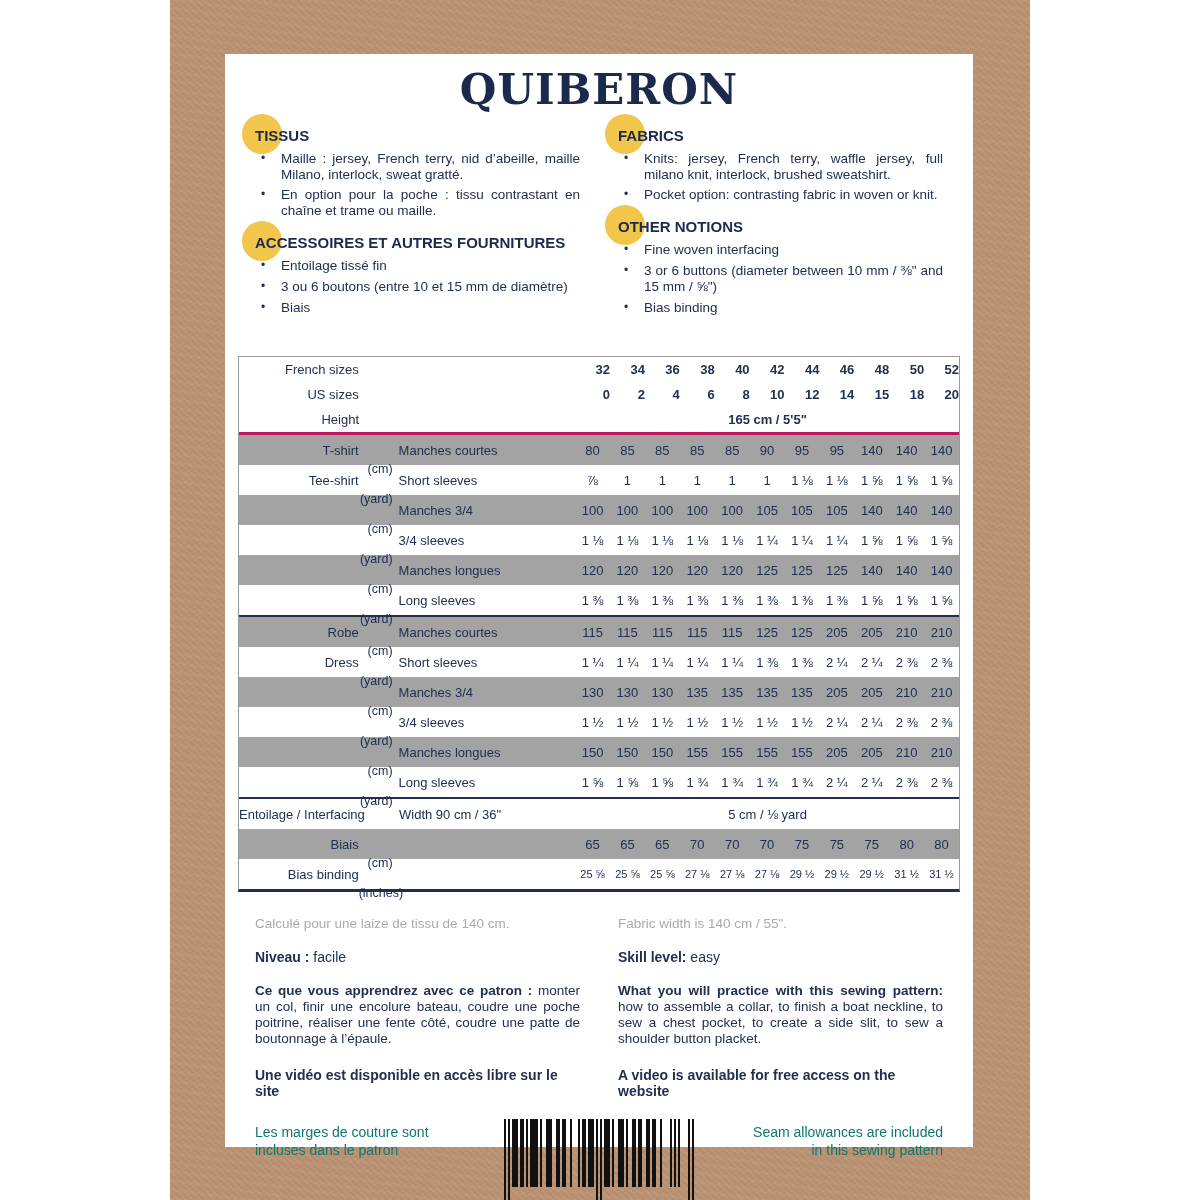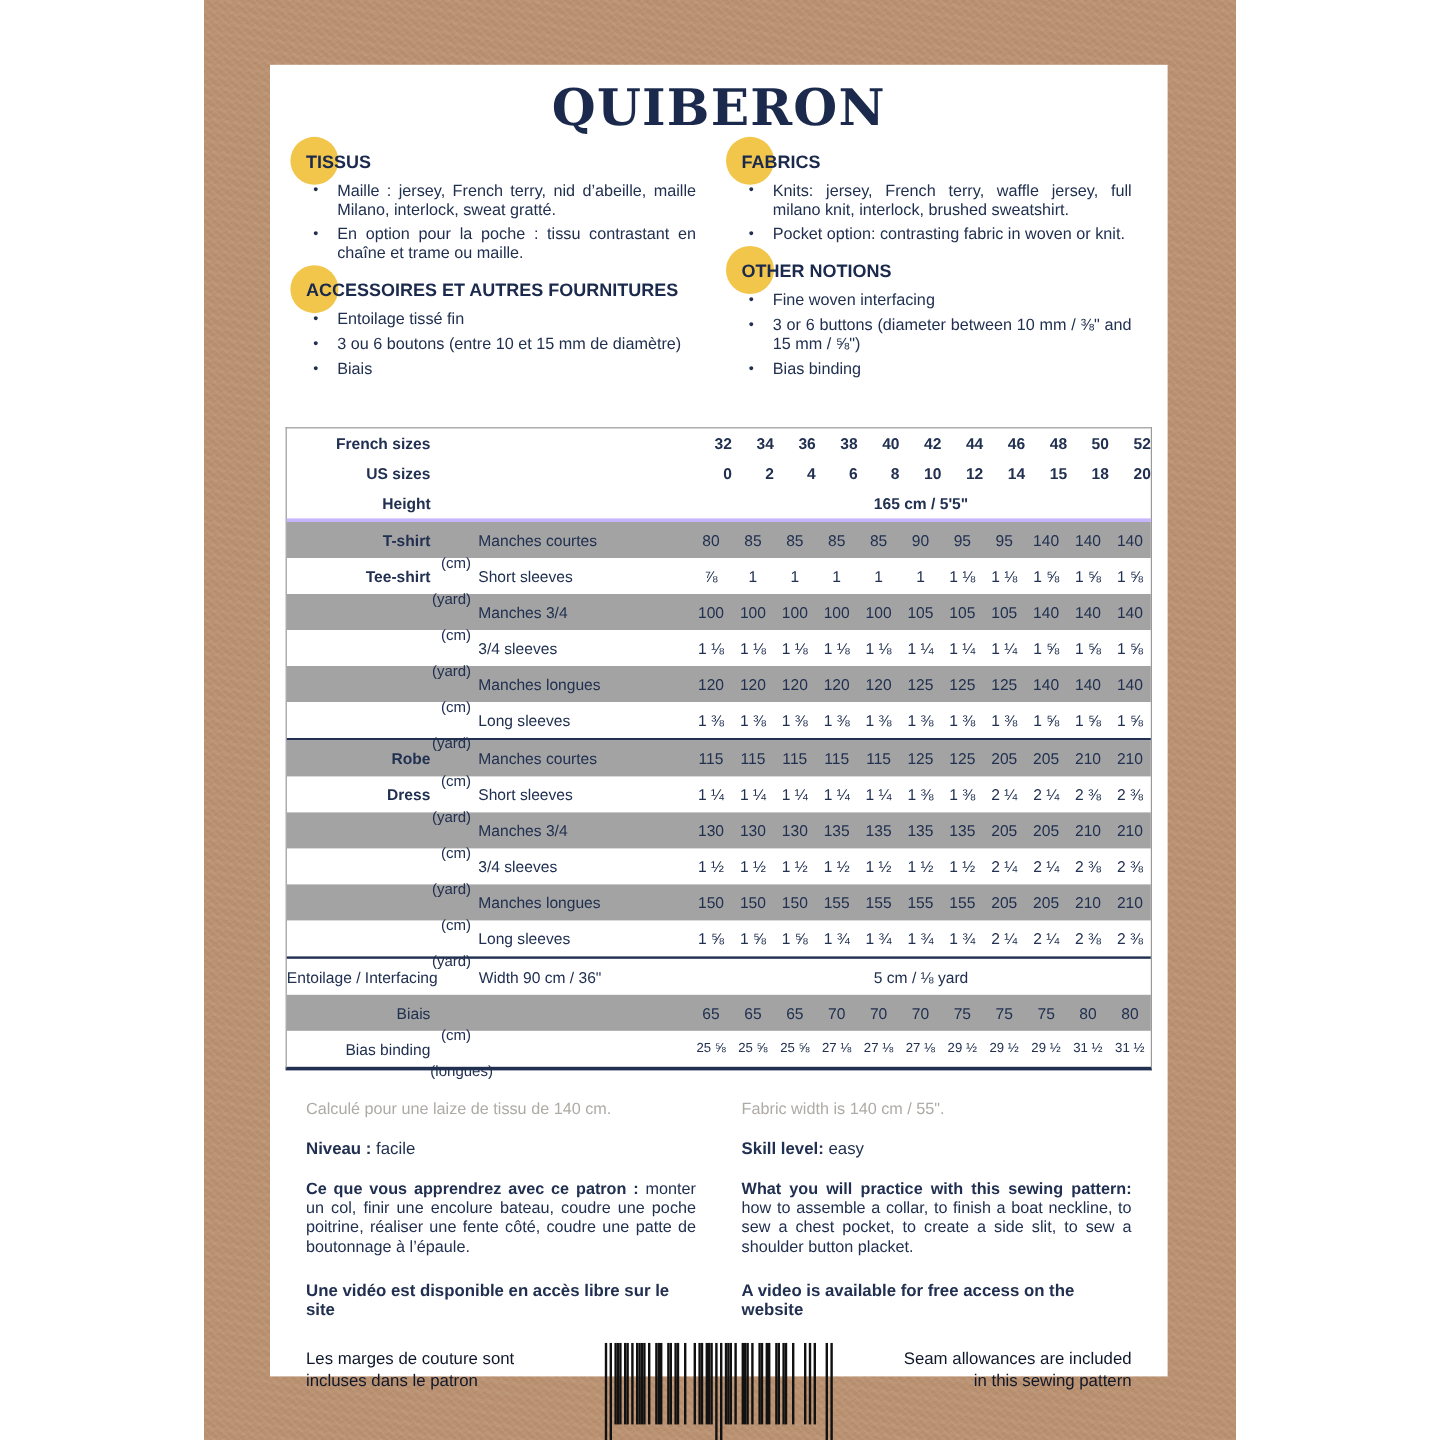--- a/index.html
+++ b/index.html
@@ -42,41 +42,41 @@
   ul.bullets li .bt{flex:1;text-align:justify;}
   
   .sizetable{
     margin:20px 13px 0 13px;width:722px;box-sizing:border-box;
     border:1px solid #9a9a9a;border-bottom:3px solid #213050;
     font-size:13px;
   }
   .trow{display:flex;align-items:center;}
   .trow.hrow{height:25px;}
   .trow.drow{height:30px;}
-  .c-lab{width:120px;text-align:right;font-weight:700;white-space:nowrap;}
+  .c-lab{width:120px;text-align:right;font-weight:400;white-space:nowrap;}
   .c-lab.reg{font-weight:400;}
   .c-unit{width:34px;text-align:right;white-space:nowrap;font-size:12.5px;margin-top:38px;}
   .c-desc{width:183px;text-align:left;padding-left:6px;box-sizing:border-box;white-space:nowrap;}
   .c-val{width:35px;text-align:center;white-space:nowrap;}
   .c-span{flex:1;text-align:center;font-weight:700;}
   .c-span.reg{font-weight:400;}
   .shade{background:#a3a3a3;}
-  .rule-thick{border-bottom:3px solid #c4b5fd;}
+  .rule-thick{border-bottom:3px solid #be185d;}
   .rule-med{border-bottom:2px solid #213050;}
   .bold{font-weight:700;text-align:right;}
   .small-vals .c-val{font-size:11px;}
   
   .brow{display:flex;justify-content:space-between;padding:0 30px;}
   .bcol{width:325px;}
   .note{color:#aeaba6;font-size:13.5px;margin-top:24px;}
   .lvl{font-size:14px;margin-top:18px;}
   .learn{font-size:13.5px;line-height:1.18;text-align:justify;margin-top:18px;}
   .video{font-size:14px;font-weight:700;margin-top:20px;}
   .redrow{display:flex;justify-content:space-between;align-items:flex-start;padding:0 30px;margin-top:24px;}
-  .redtxt{color:#0f172a;font-size:14px;line-height:1.3;width:200px;}
+  .redtxt{color:#0f766e;font-size:14px;line-height:1.3;width:200px;}
   .redtxt.right{text-align:right;}
   .barcode-wrap{width:210px;text-align:center;margin-top:-4px;}
 </style>
 </head>
 <body>
 
 <div class="kraft"></div>
 
 <div class="card">
   <h1 class="title">QUIBERON</h1>
@@ -396,21 +396,21 @@
         <div class="c-val">70</div>
         <div class="c-val">70</div>
         <div class="c-val">75</div>
         <div class="c-val">75</div>
         <div class="c-val">75</div>
         <div class="c-val">80</div>
         <div class="c-val">80</div>
       </div>
       <div class="trow drow small-vals">
         <div class="c-lab reg">Bias binding</div>
-        <div class="c-unit">(longues)</div>
+        <div class="c-unit">(inches)</div>
         <div class="c-desc"></div>
         <div class="c-val">25 ⅝</div>
         <div class="c-val">25 ⅝</div>
         <div class="c-val">25 ⅝</div>
         <div class="c-val">27 ⅛</div>
         <div class="c-val">27 ⅛</div>
         <div class="c-val">27 ⅛</div>
         <div class="c-val">29 ½</div>
         <div class="c-val">29 ½</div>
         <div class="c-val">29 ½</div>

